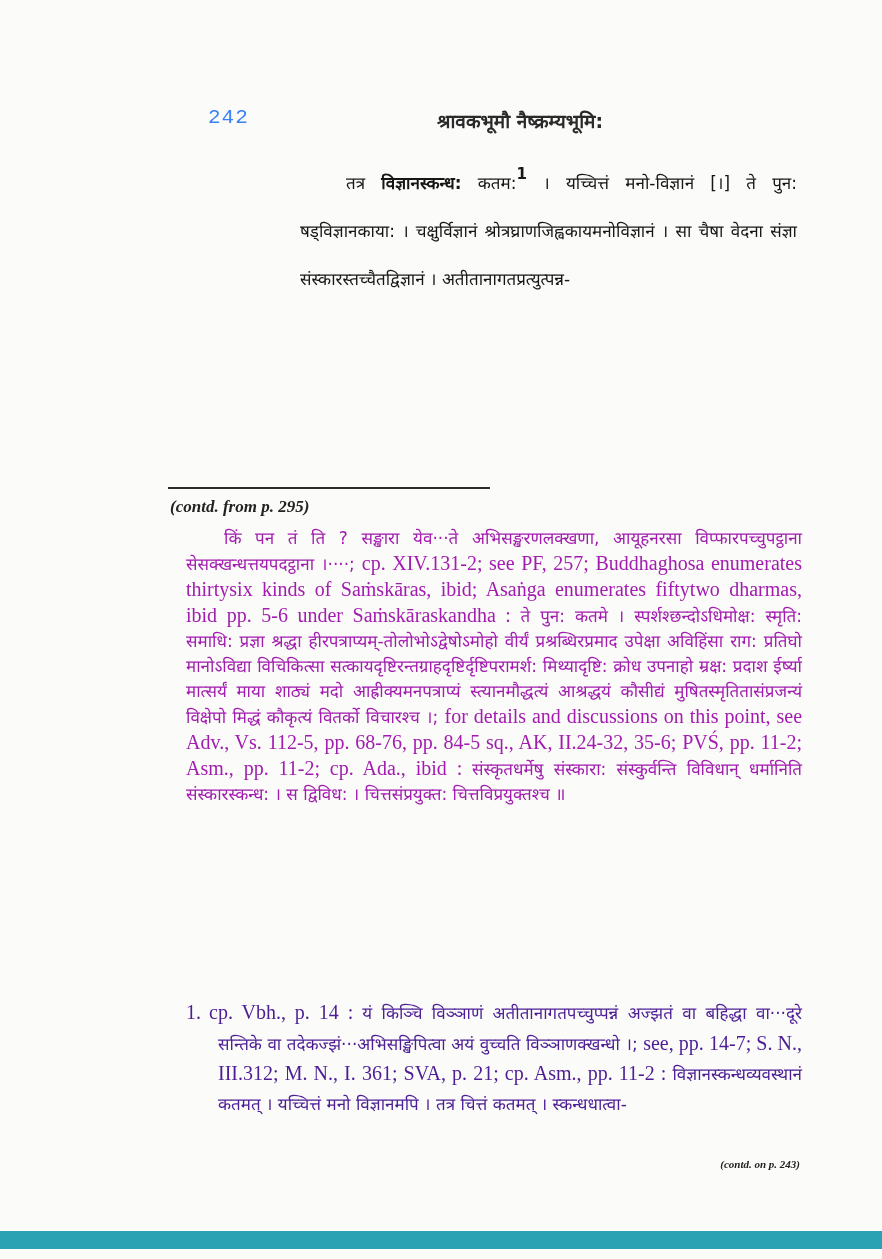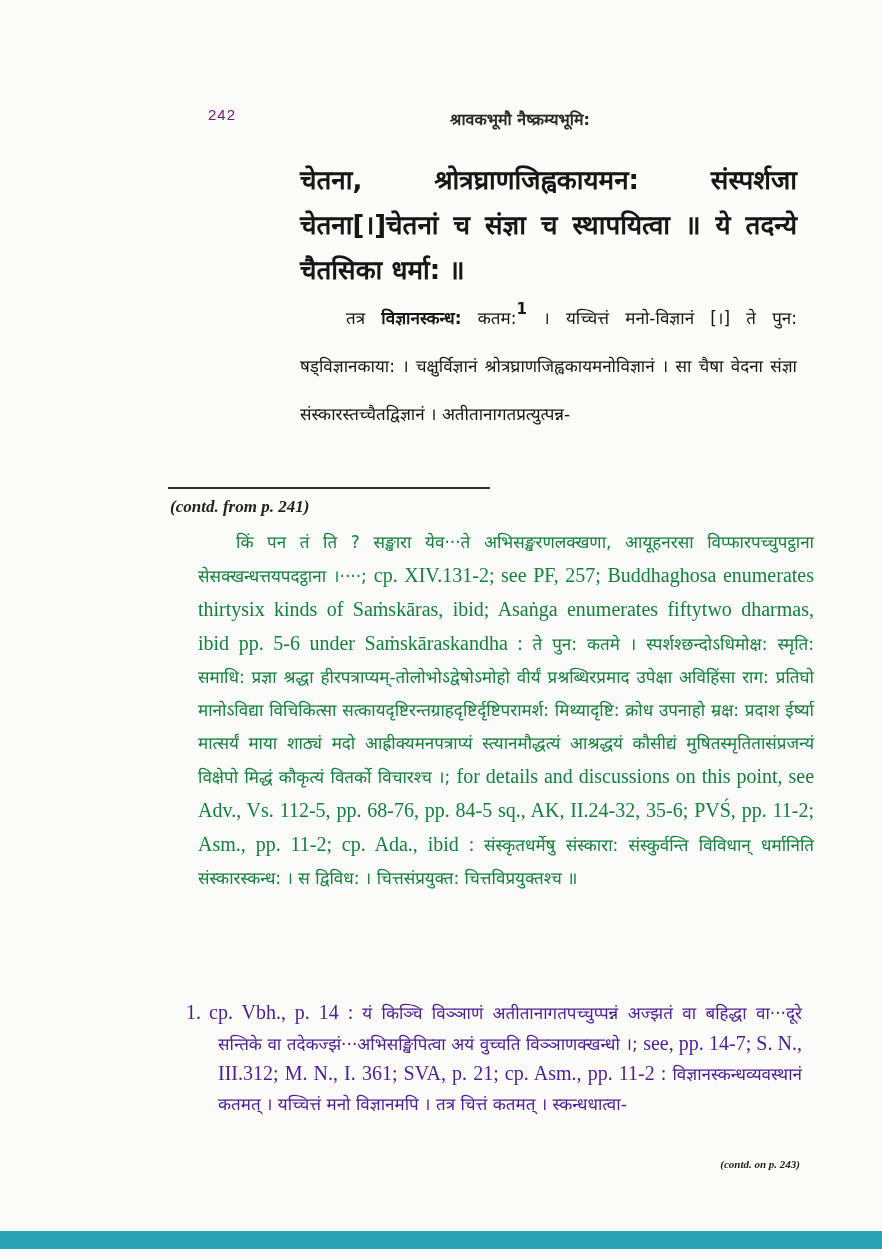--- a/index.html
+++ b/index.html
@@ -10,27 +10,27 @@
     background:#fbfbf9;
     color:#1d1d1d;
     font-family:"DejaVu Sans", sans-serif;
   }
   .page { position:absolute; inset:0; }
 
   
   .header { position:absolute; top:106px; left:170px; width:630px; height:28px; }
   .page-number {
     position:absolute; left:38px; top:0;
-    font-family:Liberation Sans, sans-serif;
-    font-size:15px; letter-spacing:1px; color:#701a75;
+    font-family:Liberation Mono, monospace;
+    font-size:21px; letter-spacing:1px; color:#3b82f6;
   }
   .running-title {
     position:absolute; left:0; right:0; top:2px;
     text-align:center; padding-left:70px;
-    font-size:16px; font-weight:600; color:#2a2a2a;
+    font-size:19px; font-weight:600; color:#2a2a2a;
   }
 
   
   .body-text {
     position:absolute; left:300px; top:158px; width:497px;
     font-size:26px; line-height:45px; font-weight:600;
     text-align:justify; color:#161616;
   }
   .body-text p { text-align:justify; }
   .body-text p.indent { text-indent:46px; }
@@ -43,22 +43,22 @@
   }
 
   .contd-from {
     position:absolute; left:170px; top:497px;
     font-family:"Liberation Serif", serif; font-style:italic;
     font-weight:600; font-size:17px; color:#222;
   }
 
   
   .fn-main {
-    position:absolute; left:198px; top:526px; width:616px;
-    text-align:justify; line-height:33px; text-indent:38px; color:#15803d;
+    position:absolute; left:186px; top:526px; width:616px;
+    text-align:justify; line-height:24px; text-indent:38px; color:#a21caf;
   }
   .fn-note1 {
     position:absolute; left:186px; top:998px; width:616px;
     text-align:justify; line-height:29.5px; color:#4c1d95;
     padding-left:32px; text-indent:-32px;
   }
   .fn-marker {
     font-family:"Liberation Serif", serif; font-size:20px; padding-right:8px;
   }
   .lang-latin { font-family:"Liberation Serif", serif; font-size:20px; }
@@ -80,27 +80,26 @@
 <body>
 
 <div class="page">
 
   <div class="header">
     <div class="page-number">242</div>
     <div class="running-title">श्रावकभूमौ नैष्क्रम्यभूमि:</div>
   </div>
 
   <div class="body-text">
-    <p>चेतना, श्रोत्रघ्राणजिह्वकायमन: संस्पर्शजा चेतना[।]चेतनां च संज्ञा च स्थापयित्वा ॥ ये तदन्ये चैतसिका धर्मा: ॥</p>
     <p class="indent"><span class="lang-deva">तत्र </span><span class="lang-deva" style="font-weight: 800;">विज्ञानस्कन्ध:</span><span class="lang-deva"> कतम:</span><sup class="seg-sup">1</sup><span class="lang-deva"> । यच्चित्तं मनो-विज्ञानं [।] ते पुन: षड्विज्ञानकाया: । चक्षुर्विज्ञानं श्रोत्रघ्राणजिह्वकायमनोविज्ञानं । सा चैषा वेदना संज्ञा संस्कारस्तच्चैतद्विज्ञानं ।  अतीतानागतप्रत्युत्पन्न-</span></p>
   </div>
 
   <div class="rule"></div>
 
-  <div class="contd-from">(contd. from p. 241)</div>
+  <div class="contd-from">(contd. from p. 295)</div>
 
   <div class="fn-main"><span class="lang-deva">किं पन तं ति ?  सङ्खारा येव···ते अभिसङ्खरणलक्खणा, आयूहनरसा विप्फारपच्चुपट्ठाना सेसक्खन्धत्तयपदट्ठाना ।····;  </span><span class="lang-latin">cp. XIV.131-2; see PF, 257; Buddhaghosa enumerates thirtysix kinds of Saṁskāras, ibid; Asaṅga enumerates fiftytwo dharmas, ibid pp. 5-6 under Saṁskāraskandha :  </span><span class="lang-deva">ते पुन: कतमे ।  स्पर्शश्छन्दोऽधिमोक्ष: स्मृति: समाधि: प्रज्ञा श्रद्धा हीरपत्राप्यम्-तोलोभोऽद्वेषोऽमोहो वीर्यं प्रश्रब्धिरप्रमाद उपेक्षा अविहिंसा राग: प्रतिघो मानोऽविद्या विचिकित्सा सत्कायदृष्टिरन्तग्राहदृष्टिर्दृष्टिपरामर्श: मिथ्यादृष्टि: क्रोध उपनाहो म्रक्ष: प्रदाश ईर्ष्या मात्सर्यं माया शाठ्यं मदो आह्रीक्यमनपत्राप्यं स्त्यानमौद्धत्यं आश्रद्धयं कौसीद्यं मुषितस्मृतितासंप्रजन्यं विक्षेपो मिद्धं कौकृत्यं वितर्को विचारश्च ।;  </span><span class="lang-latin">for details and discussions on this point, see Adv., Vs. 112-5, pp. 68-76, pp. 84-5 sq., AK, II.24-32, 35-6; PVŚ, pp. 11-2; Asm., pp. 11-2; cp. Ada., ibid :  </span><span class="lang-deva">संस्कृतधर्मेषु संस्कारा: संस्कुर्वन्ति विविधान् धर्मानिति संस्कारस्कन्ध: । स द्विविध: । चित्तसंप्रयुक्त: चित्तविप्रयुक्तश्च ॥</span></div>
 
   <div class="fn-note1">
     <span class="fn-marker">1.</span><span><span class="lang-latin">cp. Vbh., p. 14 :  </span><span class="lang-deva">यं किञ्चि विञ्ञाणं अतीतानागतपच्चुप्पन्नं अज्झतं वा बहिद्धा वा···दूरे सन्तिके वा तदेकज्झं···अभिसङ्खिपित्वा अयं वुच्चति विञ्ञाणक्खन्धो ।;  </span><span class="lang-latin">see, pp. 14-7; S. N., III.312; M. N., I. 361; SVA, p. 21; cp. Asm., pp. 11-2 :  </span><span class="lang-deva">विज्ञानस्कन्धव्यवस्थानं कतमत् ।  यच्चित्तं मनो विज्ञानमपि ।  तत्र चित्तं कतमत् ।  स्कन्धधात्वा-</span></span>
   </div>
 
   <div class="contd-on">(contd. on p. 243)</div>
 
   <div class="bottom-bar" style="background: rgb(42, 162, 179);"></div>

